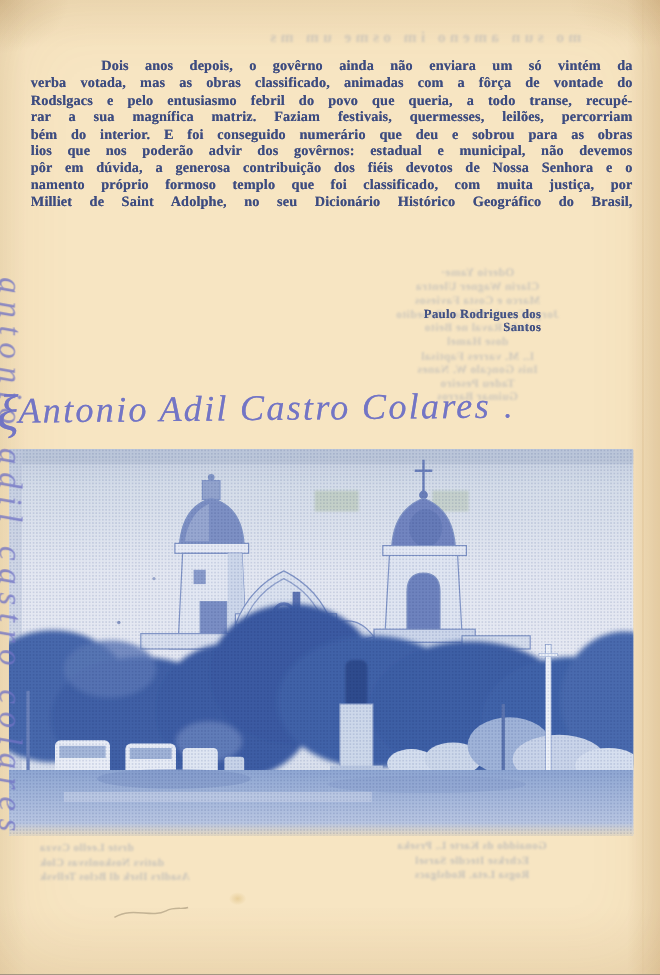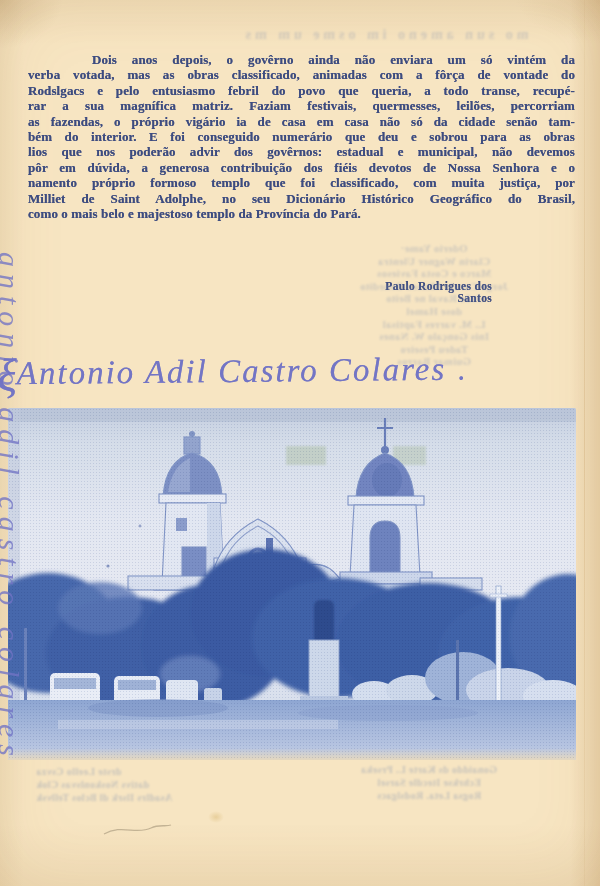--- a/index.html
+++ b/index.html
@@ -64,27 +64,25 @@
 
   <div class="crease"></div>
 
   <div id="bleed-top" class="bleed">mo sun ameno im osme um ms</div>
 
   <div id="paragraph">
       <div class="pline first">Dois anos depois, o govêrno ainda não enviara um só vintém da</div>
       <div class="pline">verba votada, mas as obras classificado, animadas com a fôrça de vontade do</div>
       <div class="pline">Rodslgacs e pelo entusiasmo febril do povo que queria, a todo transe, recupé-</div>
       <div class="pline">rar a sua magnífica matriz. Faziam festivais, quermesses, leilões, percorriam</div>
-      <div class="pline">as fazendas, o próprio vigário ia de casa em casa não só da cidade senão tam-</div>
       <div class="pline">bém do interior. E foi conseguido numerário que deu e sobrou para as obras</div>
       <div class="pline">lios que nos poderão advir dos govêrnos: estadual e municipal, não devemos</div>
       <div class="pline">pôr em dúvida, a generosa contribuição dos fiéis devotos de Nossa Senhora e o</div>
       <div class="pline">namento próprio formoso templo que foi classificado, com muita justiça, por</div>
       <div class="pline">Milliet de Saint Adolphe, no seu Dicionário Histórico Geográfico do Brasil,</div>
-      <div class="pline last">como o mais belo e majestoso templo da Província do Pará.</div>
     </div>
 
   <div id="print-sig">Paulo Rodrigues dos Santos</div>
 
   <div id="bleed-col" class="bleed">
       <div class="">Oderio Yame·</div>
       <div class="">Clarin Wagner Ulentra</div>
       <div class="">Marco e Costa Faviesos</div>
       <div class="">Jorge Carajo Minsen Benedito</div>
       <div class="">João Raval ne Beito</div>

